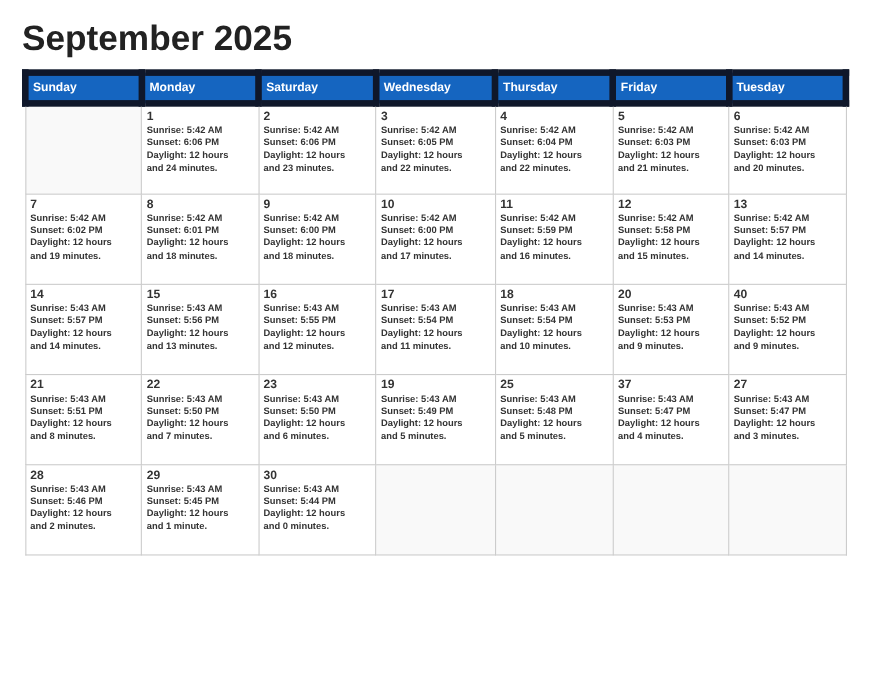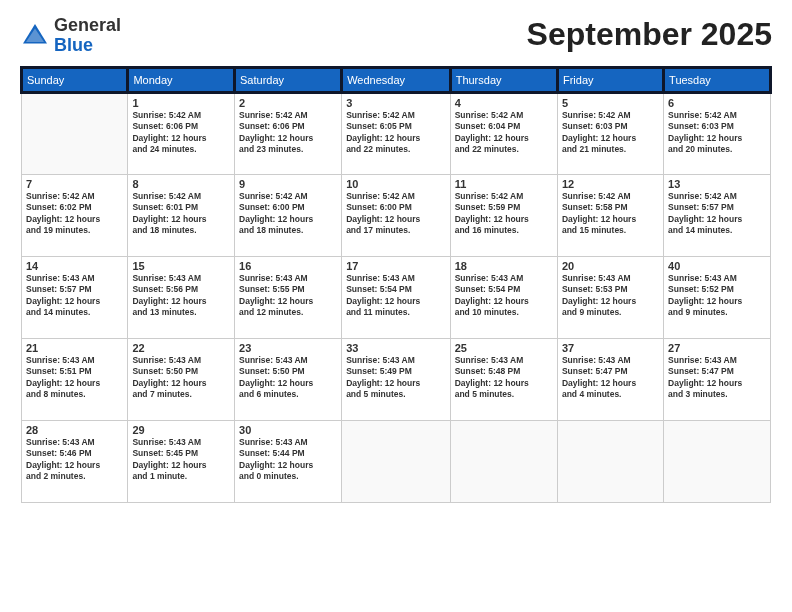--- a/index.html
+++ b/index.html
@@ -56,22 +56,22 @@
       width: 100%;
       border-collapse: collapse;
       font-size: 9.5px;
     }
     .calendar th {
       background: #1565c0;
       color: #fff;
       padding: 5px 4px;
       text-align: left;
       font-size: 11px;
-      font-weight: normal;
-      border: 3px solid #0f172a;
+      font-weight: bold;
+      border: 6px solid #0f172a;
     }
     .calendar td {
       vertical-align: top;
       border: 1px solid #ccc;
       padding: 3px 4px;
       width: 113px;
       height: 82px;
       color: #333;
     }
     .day-num {
@@ -88,30 +88,20 @@
     }
     .empty-cell {
       background: #f9f9f9;
     }
   </style>
 </head>
 <body>
 
 <div class="page">
   <div class="header">
-    <div class="logo">
-      <svg class="logo-icon" viewBox="0 0 40 40">
-        <polygon points="20,4 36,30 4,30" fill="#1565c0"></polygon>
-        <polygon points="20,10 32,28 8,28" fill="#fff" opacity="0.3"></polygon>
-      </svg>
-      <div class="logo-text">
-        <span class="logo-general">General</span>
-        <span class="logo-blue">Blue</span>
-      </div>
-    </div>
     <div class="title-block">
       <div class="month-title">September 2025</div>
     </div>
   </div>
 
   <table class="calendar">
     <thead>
       <tr>
         <th>Sunday</th>
         <th>Monday</th>
@@ -286,21 +276,21 @@
 and 7 minutes.</div>
           </td>
           <td>
             <span class="day-num">23</span>
             <div class="cell-info" style="white-space: pre-line;">Sunrise: 5:43 AM
 Sunset: 5:50 PM
 Daylight: 12 hours
 and 6 minutes.</div>
           </td>
           <td>
-            <span class="day-num">33</span>
+            <span class="day-num">19</span>
             <div class="cell-info" style="white-space: pre-line;">Sunrise: 5:43 AM
 Sunset: 5:49 PM
 Daylight: 12 hours
 and 5 minutes.</div>
           </td>
           <td>
             <span class="day-num">25</span>
             <div class="cell-info" style="white-space: pre-line;">Sunrise: 5:43 AM
 Sunset: 5:48 PM
 Daylight: 12 hours

